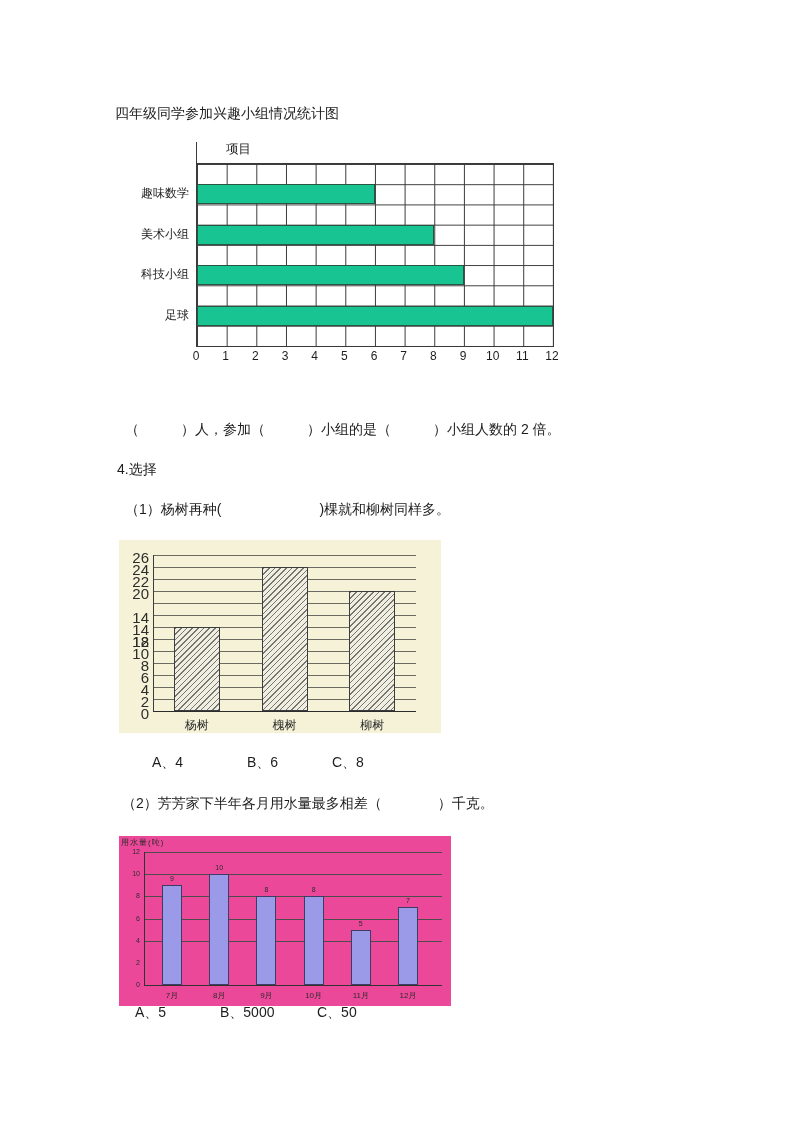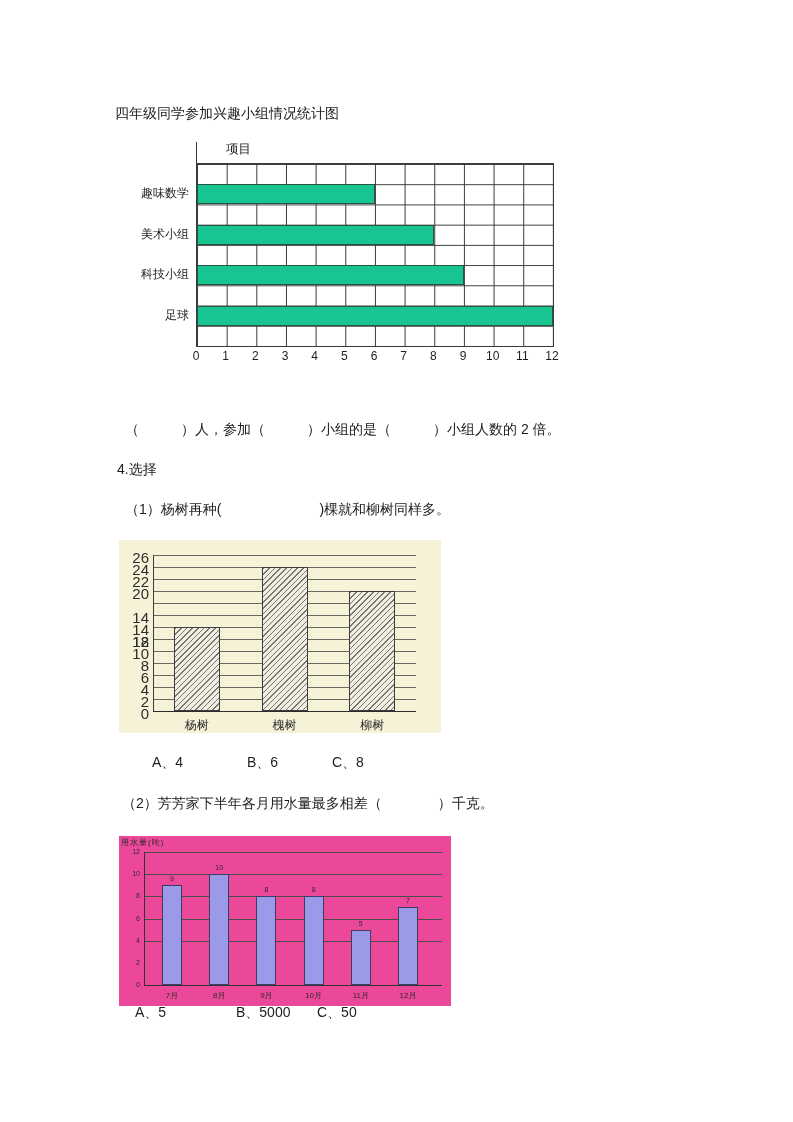--- a/index.html
+++ b/index.html
@@ -157,16 +157,16 @@
       <div class="c3-datalabel" style="left: 241.8px; top: 83.5833px;">5</div>
       <div class="c3-xlabel" style="left: 241.8px; top: 154px;">11月</div>
       <div class="c3-bar" style="left: 279px; width: 20px; top: 71.4167px; height: 77.5833px; background: rgb(154, 154, 232);"></div>
       <div class="c3-datalabel" style="left: 289px; top: 61.4167px;">7</div>
       <div class="c3-xlabel" style="left: 289px; top: 154px;">12月</div>
       <div class="c3-spine" style="left: 25px; top: 16px; height: 133px;"></div>
       <div class="c3-baseline" style="left: 25px; top: 149px; width: 298px;"></div>
     </div>
 
   <div class="txt" style="left:135px;top:1004px;">A、5</div>
-  <div class="txt" style="left:236px;top:1004px;">B、5000</div>
+  <div class="txt" style="left:220px;top:1004px;">B、5000</div>
   <div class="txt" style="left:317px;top:1004px;">C、50</div>
 
 </div>
 
 </body></html>

